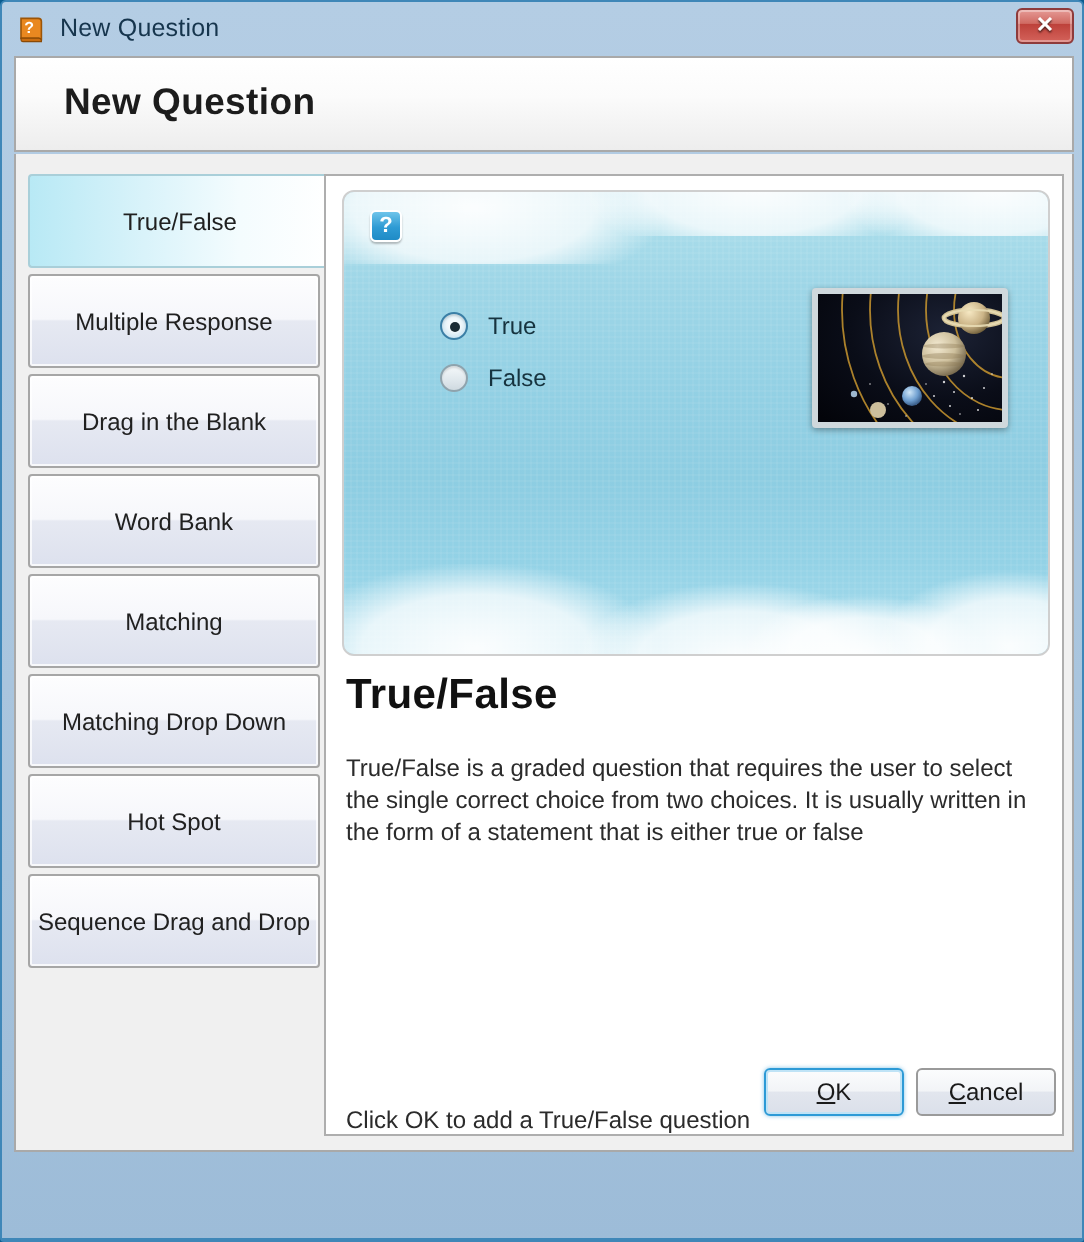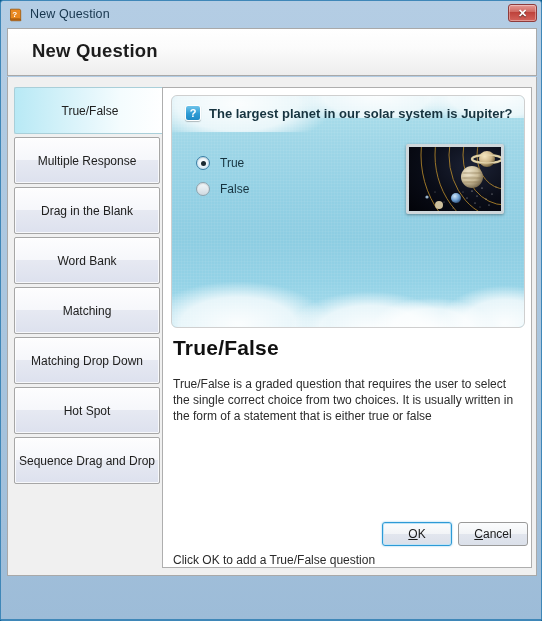--- a/index.html
+++ b/index.html
@@ -156,21 +156,21 @@
     flex: 0 0 auto;
   }
   #q-text {
     margin-left: 8px;
     font-size: 13px; font-weight: bold;
     color: #16333f;
     white-space: nowrap;
   }
 
   .choice-row {
-    position: absolute; left: 24px;
+    position: absolute; left: 48px;
     display: flex; align-items: center;
   }
   #choice-true { top: 60px; }
   #choice-false { top: 86px; }
   .radio {
     width: 14px; height: 14px; border-radius: 50%;
     background: linear-gradient(to bottom, #f4f8fa 0%, #dfe7ec 60%, #cfd9e0 100%);
     border: 1px solid #8fa3ad;
     box-shadow: inset 0 1px 1px rgba(0,0,0,.12);
     display: flex; align-items: center; justify-content: center;
@@ -215,21 +215,21 @@
     font-size: 12px; color: #2b2b2b;
     line-height: 16px;
   }
   #hint-text {
     position: absolute; left: 10px; top: 465px;
     font-size: 12px; color: #2b2b2b;
   }
 
   
   #footer {
-    position: absolute; left: 0; right: 0; bottom: 16px;
+    position: absolute; left: 0; right: 0; bottom: 4px;
     height: 45px;
   }
   .dlg-btn {
     position: absolute; top: 8px;
     width: 70px; height: 24px;
     border-radius: 3px;
     background: linear-gradient(to bottom, #fbfcfd 0%, #f2f4f7 48%, #e2e6ee 50%, #dbe0ea 100%);
     border: 1px solid #9a9a9a;
     display: flex; align-items: center; justify-content: center;
     font-size: 12px; color: #1a1a1a;
@@ -309,21 +309,20 @@
         <div class="cloud" style="left:120px; top:-40px; width:170px; height:62px;"></div>
         <div class="cloud" style="left:250px; top:-36px; width:150px; height:58px;"></div>
 
         <div class="cloud" style="left:-24px; top:186px; width:180px; height:70px;"></div>
         <div class="cloud" style="left:118px; top:196px; width:160px; height:62px;"></div>
         <div class="cloud" style="left:200px; top:202px; width:120px; height:50px;"></div>
         <div class="cloud" style="left:268px; top:190px; width:130px; height:62px;"></div>
 
         <div id="q-row">
           <div id="q-icon">?</div>
-          <div id="q-text">The largest planet in our solar system is Jupiter?</div>
         </div>
 
         <div class="choice-row" id="choice-true">
           <div class="radio checked">
               <span class="dot"></span>
             </div>
           <span class="choice-label">True</span>
         </div>
 
         <div class="choice-row" id="choice-false">

